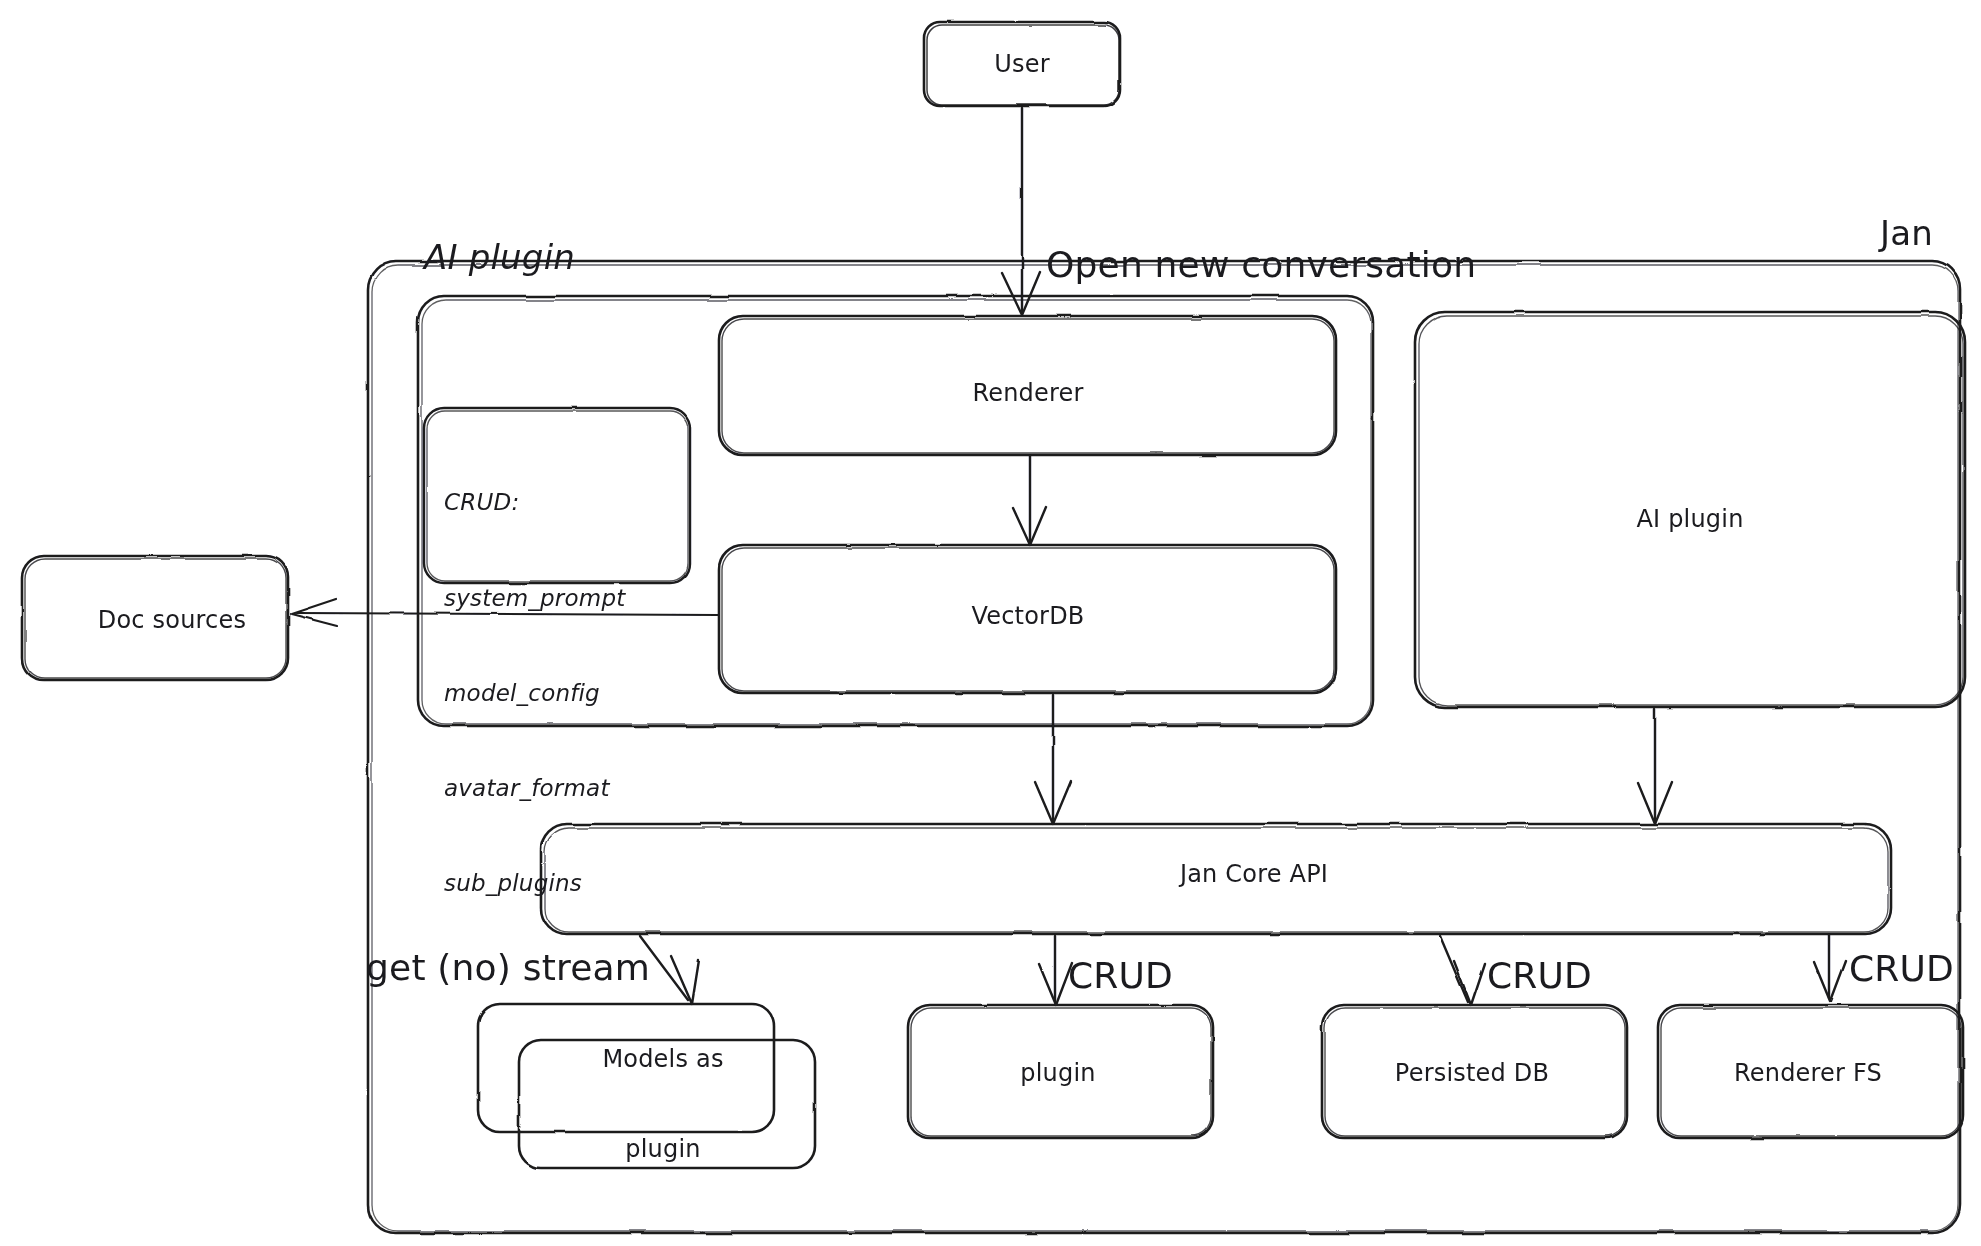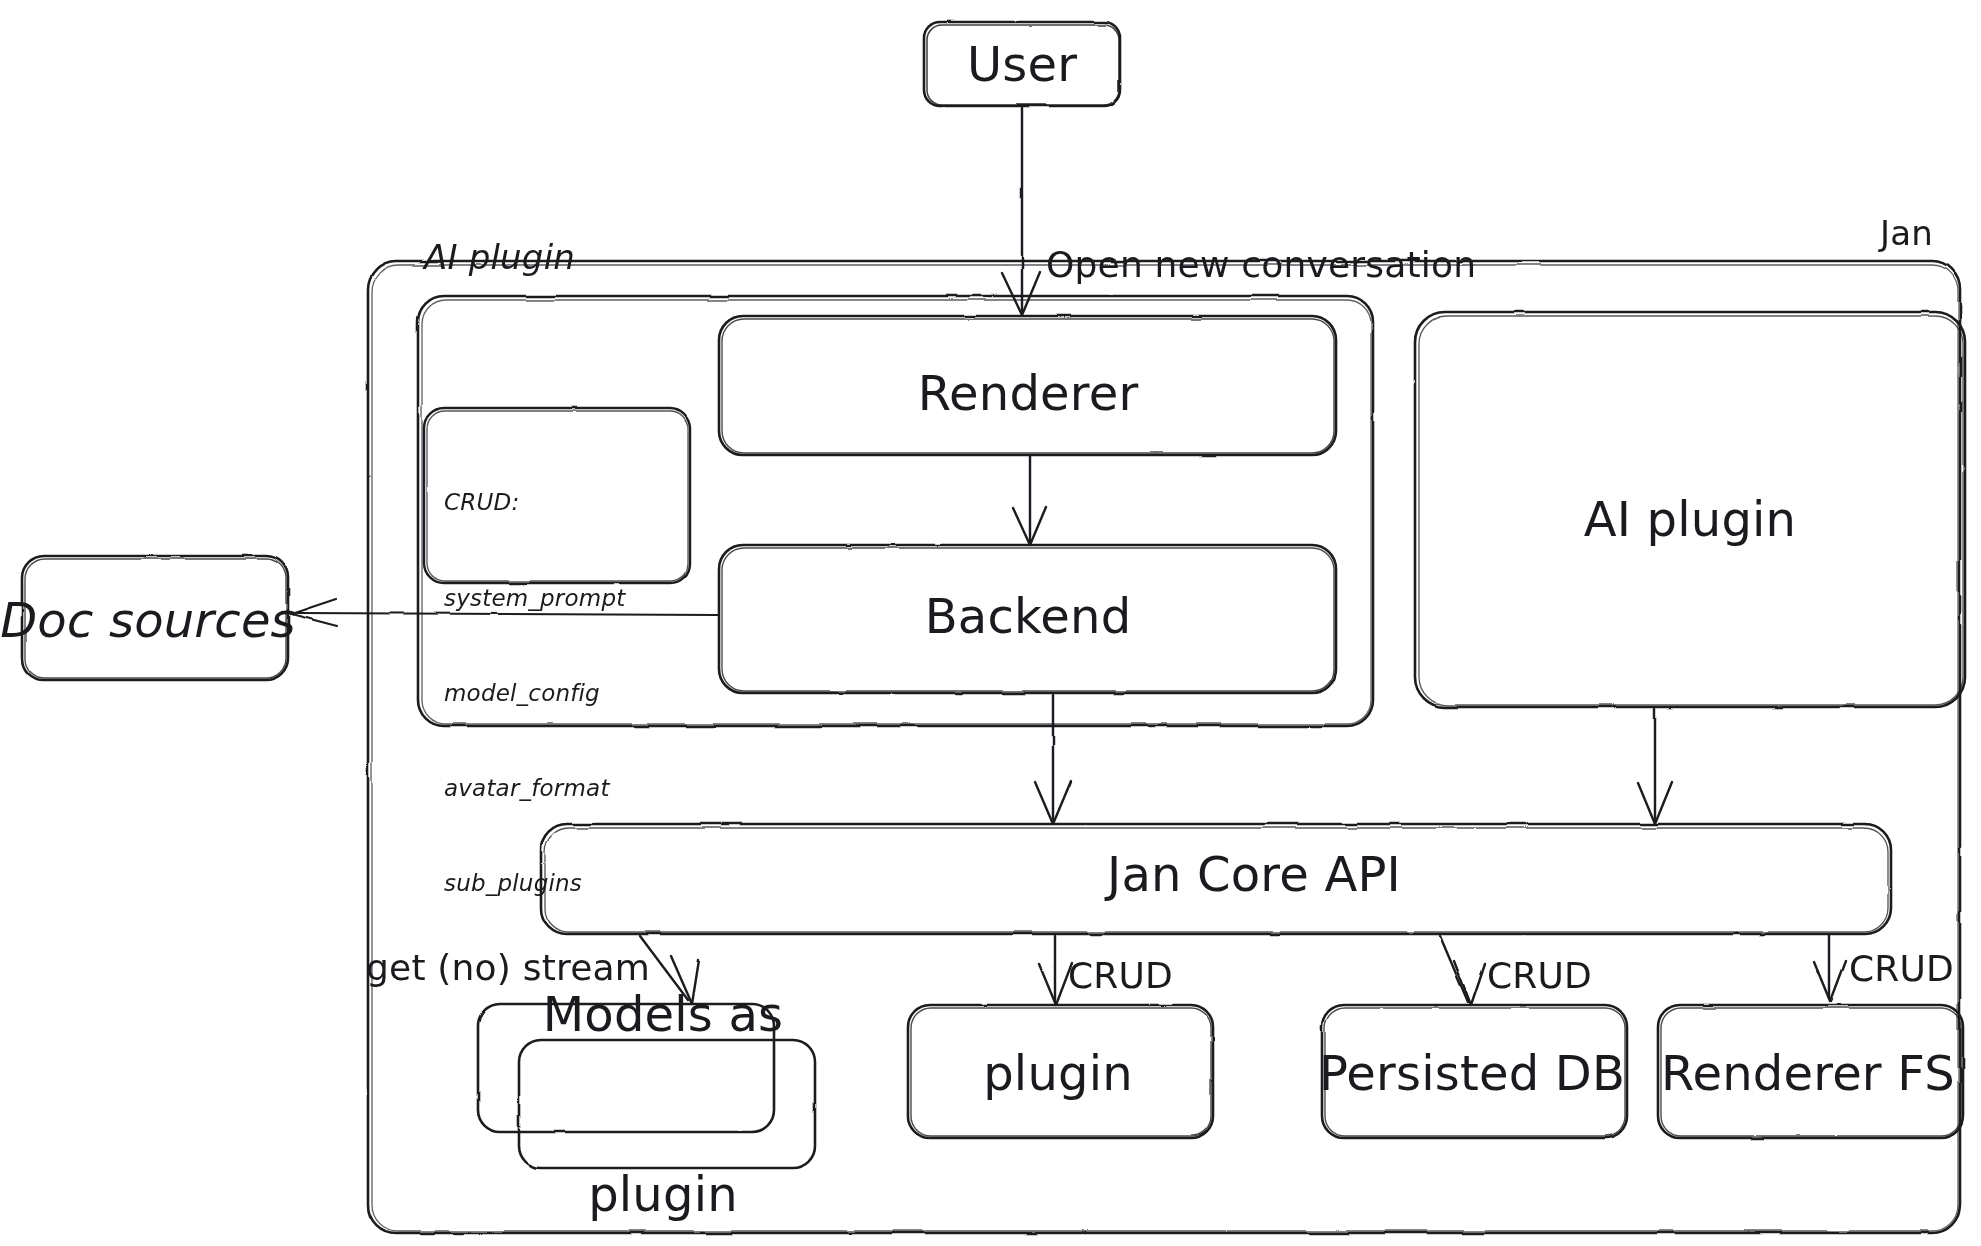--- a/index.html
+++ b/index.html
@@ -28,21 +28,21 @@
     color: #1b1b1f;
     font-family: "DejaVu Sans", sans-serif;
     line-height: 1.18;
     white-space: pre;
     letter-spacing: 0.2px;
     user-select: none;
   }
   .node-label {
     text-align: center;
     transform: translate(-50%, -50%);
-    font-size: 48px;
+    font-size: 24px;
   }
   .node-label.two-line { line-height: 1.25; }
   .corner-label {
     font-size: 34px;
   }
   .edge-label {
     font-size: 36px;
   }
   .yaml-label {
     font-size: 23px;
@@ -192,25 +192,25 @@
   <div class="lbl yaml-label skew" style="left:444px; top:424px;">
     <div>CRUD:</div>
     <div>system_prompt</div>
     <div>model_config</div>
     <div>avatar_format</div>
     <div>sub_plugins</div>
   </div>
 
   <div class="lbl node-label" style="left:1028px; top:393px;">Renderer</div>
 
-  <div class="lbl node-label" style="left:1028px; top:616px;">Backend</div>
+  <div class="lbl node-label" style="left:1028px; top:616px;">VectorDB</div>
 
   <div class="lbl node-label" style="left:1690px; top:519px;">AI plugin</div>
 
-  <div class="lbl node-label" style="left:148px; top:620px;font-style:italic;">Doc sources</div>
+  <div class="lbl node-label" style="left:172px; top:620px;">Doc sources</div>
 
   <div class="lbl node-label" style="left:1216px; top:874px;margin-left:38px;">Jan Core API</div>
 
   <div class="lbl node-label two-line" style="left:663px; top:1104px;">
     <div>Models as</div>
     <div>plugin</div>
   </div>
 
   <div class="lbl node-label two-line" style="left:1058px; top:1073px;">
     <div>plugin</div>

